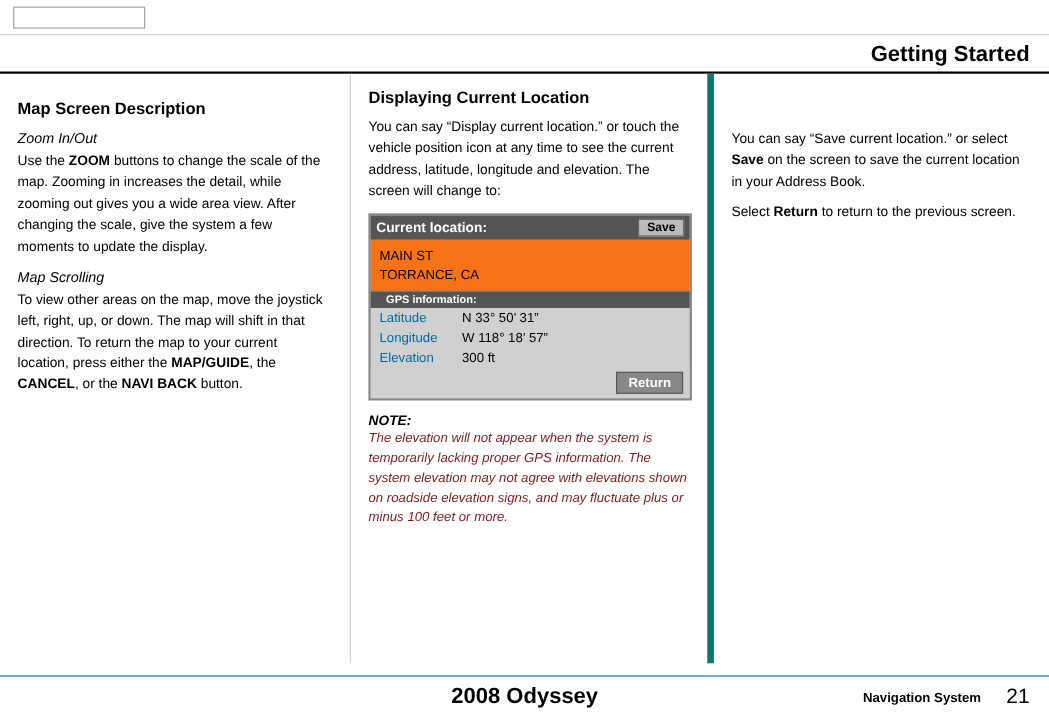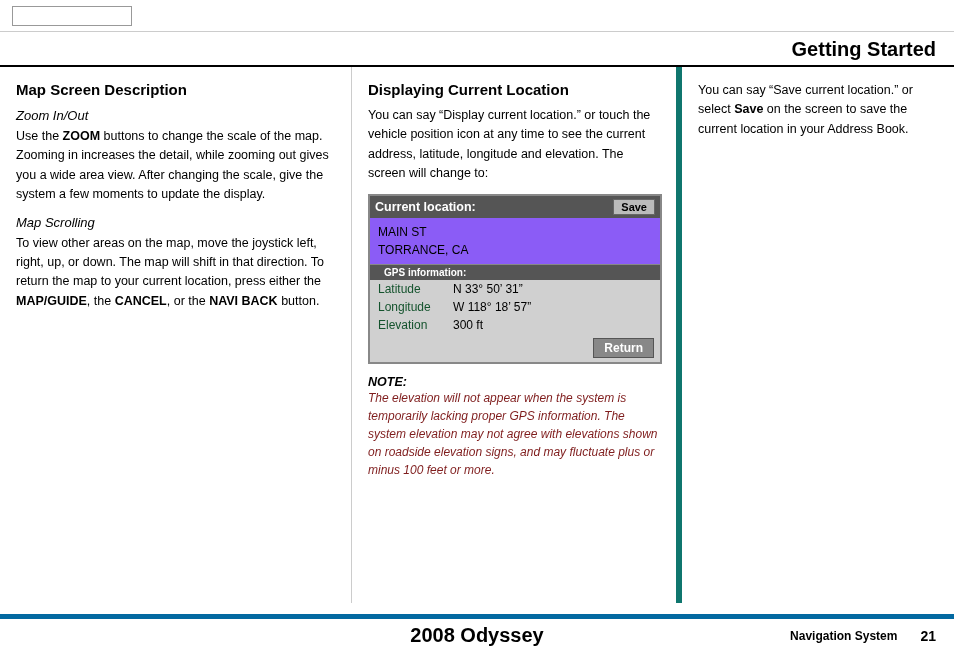--- a/index.html
+++ b/index.html
@@ -40,36 +40,37 @@
 
     
     .content {
       display: flex;
       flex-direction: row;
       height: calc(652px - 32px - 46px - 38px);
     }
 
     
     .col-left {
-      width: 352px;
+      width: 319px;
       border-right: 1px solid #ccc;
-      padding: 14px 16px 10px 16px;
+      padding: 24px 16px 10px 16px;
     }
 
     
     .col-mid {
       width: 330px;
       border-right: 6px solid #0f766e;
       padding: 14px 16px 10px 16px;
     }
 
     
     .col-right {
       flex: 1;
       padding: 14px 18px 10px 16px;
+      margin-top: 36px;
     }
 
     .section-title {
       font-size: 15px;
       font-weight: bold;
       margin-bottom: 8px;
     }
 
     .subsection-title {
       font-style: italic;
@@ -113,21 +114,21 @@
       background: #bbb;
       color: #000;
       border: 1px solid #666;
       padding: 1px 7px;
       font-size: 11px;
       font-weight: bold;
       cursor: pointer;
     }
 
     .screen-address {
-      background: #8b5cf6;
+      background: #f97316;
       padding: 5px 8px;
       font-size: 12px;
       color: #000;
       line-height: 1.5;
       border-bottom: 1px solid #888;
     }
 
     .screen-gps-header {
       background: #555;
       color: #ffffff;
@@ -138,21 +139,21 @@
 
     .screen-gps-row {
       display: flex;
       padding: 2px 8px;
       font-size: 12px;
       color: #000;
     }
 
     .screen-gps-label {
       width: 75px;
-      color: #14532d;
+      color: #0369a1;
     }
 
     .screen-gps-value {
       color: #000000;
     }
 
     .screen-return-row {
       display: flex;
       justify-content: flex-end;
       padding: 4px 6px;
@@ -186,21 +187,21 @@
       color: #7f1d1d;
     }
 
     
     .footer {
       position: absolute;
       bottom: 0;
       left: 0;
       width: 954px;
       height: 38px;
-      border-top: 5px solid #0369a1;
+      border-top: 1px solid #0369a1;
       display: flex;
       align-items: center;
       justify-content: space-between;
       padding: 0 18px;
     }
 
     .footer-center {
       font-size: 20px;
       font-weight: bold;
       position: absolute;
@@ -214,22 +215,22 @@
       gap: 23px;
       font-size: 12px;
     }
 
     .footer-nav-text {
       font-weight: bold;
       font-size: 12px;
     }
 
     .footer-page-num {
-      font-size: 14px;
-      font-weight: bold;
+      font-size: 19px;
+      font-weight: normal;
     }
   </style>
 </head>
 <body>
 
 <div class="top-bar">
   <div class="top-rect"></div>
 </div>
 
 <div class="page-header">
@@ -285,20 +286,23 @@
 
     <div class="note-section">
       <span class="note-title">NOTE:</span>
       <p class="note-text">The elevation will not appear when the system is temporarily lacking proper GPS information. The system elevation may not agree with elevations shown on roadside elevation signs, and may fluctuate plus or minus 100 feet or more.</p>
     </div>
   </div>
 
   <div class="col-right">
     <p class="body-text">
       <span>You can say “Save current location.” or select </span><b>Save</b><span> on the screen to save the current location in your Address Book.</span>
+    </p>
+    <p class="body-text">
+      <span>Select </span><b>Return</b><span> to return to the previous screen.</span>
     </p>
   </div>
 
 </div>
 
 <div class="footer">
   <div style="width:120px;"></div>
   <div class="footer-center">2008  Odyssey</div>
   <div class="footer-right">
     <span class="footer-nav-text">Navigation System</span>

